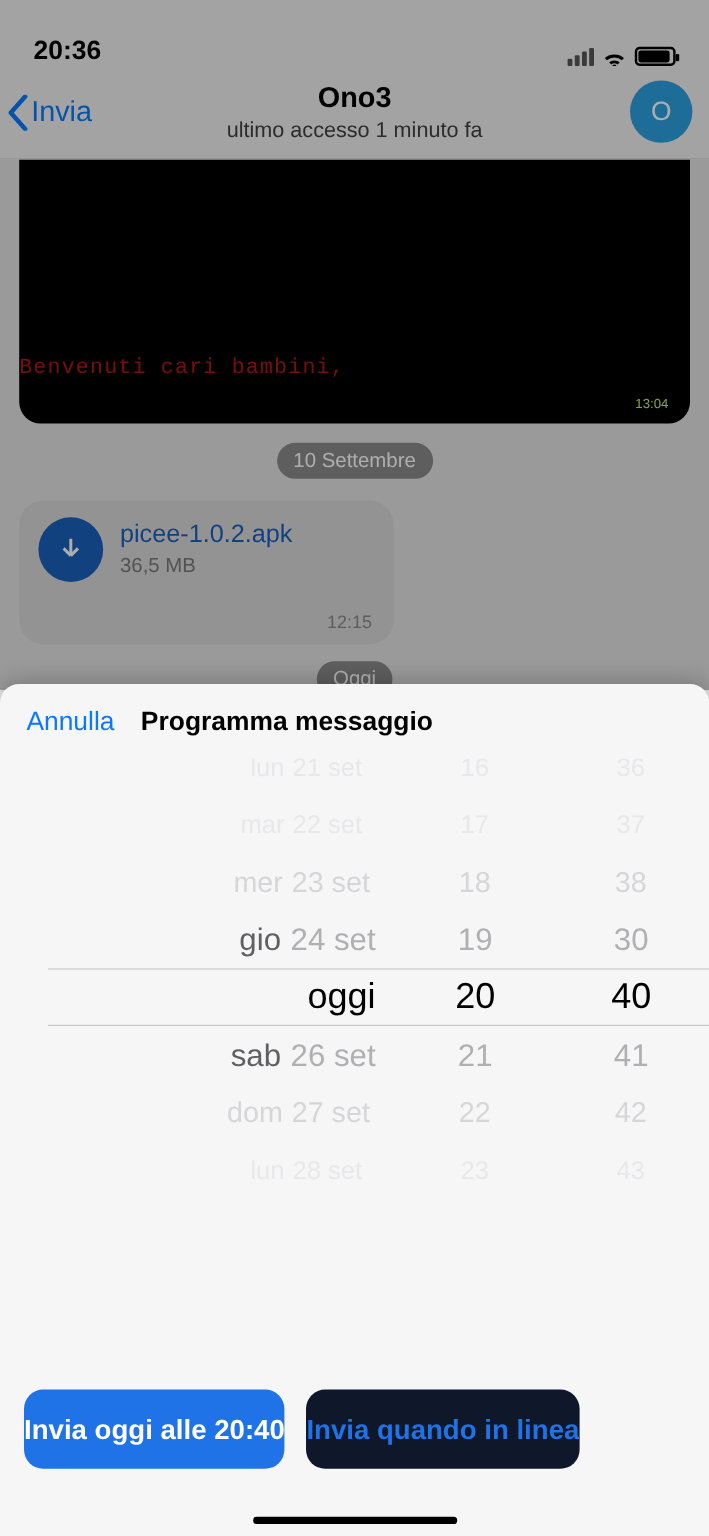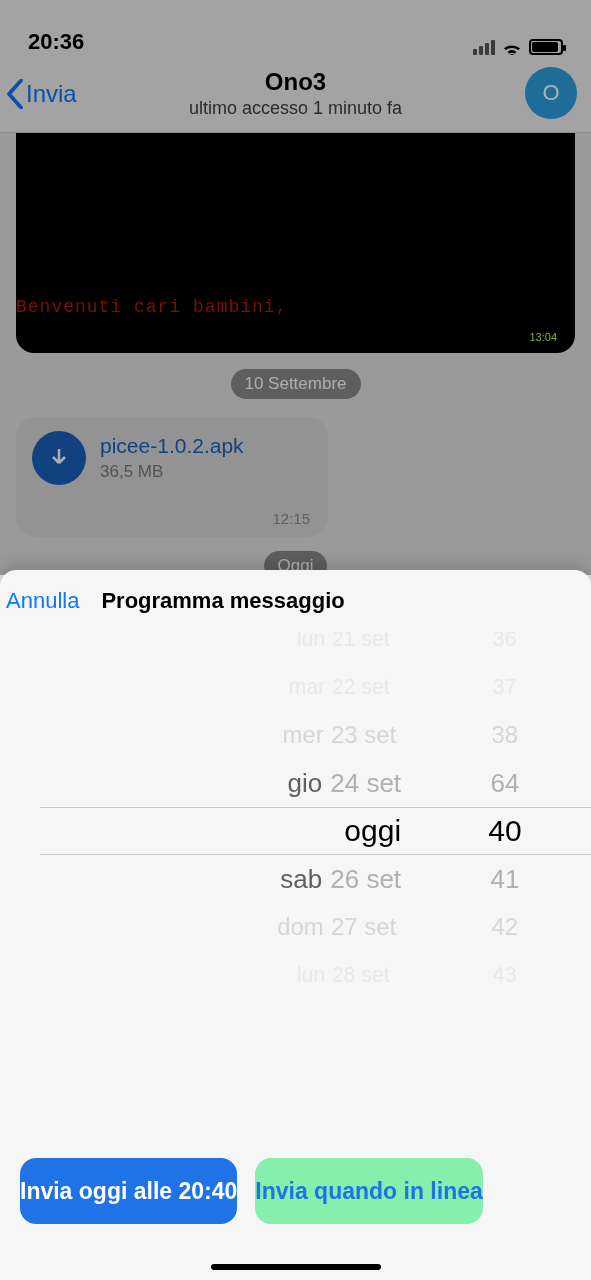--- a/index.html
+++ b/index.html
@@ -34,40 +34,40 @@
   .file-row { display:flex; align-items:center; gap:14px; }
   .dl-circle { width:54px; height:54px; border-radius:50%; background:#1b5fbc; display:flex; align-items:center; justify-content:center; flex-shrink:0; }
   .dl-circle svg { width:24px; height:24px; stroke:#fff; fill:none; stroke-width:2.5; }
   .file-name { color:#1b5fbc; font-size:21px; font-weight:500; }
   .file-size { color:#7a7a7a; font-size:17px; margin-top:4px; }
   .file-time { position:absolute; right:18px; bottom:10px; color:#8a8a8a; font-size:15px; }
   .today-pill { position:absolute; left:50%; transform:translateX(-50%); top:418px; background:#8a8a8c; color:#fff; font-size:17px; padding:5px 14px; border-radius:16px; font-weight:500; }
 
   
   .sheet { position:absolute; left:0; right:0; bottom:0; height:710px; background:#f6f6f7; border-radius:16px 16px 0 0; box-shadow:0 -3px 18px rgba(0,0,0,0.2); }
-  .sheet-header { display:flex; align-items:center; padding:18px 6px 10px; gap:22px; }
+  .sheet-header { display:flex; align-items:center; padding:18px 22px 10px; gap:22px; }
   .cancel { color:#0b79ff; font-size:22px; }
   .sheet-title { color:#000; font-size:22px; font-weight:700; }
   .picker { position:relative; height:370px; overflow:hidden; margin-top:8px;margin-left:40px; }
   .picker-cols { position:absolute; left:0; right:0; top:0; bottom:0; display:flex; }
   .picker .sel-band { position:absolute; left:0; right:0; top:175px; height:48px; border-top:1px solid #c9c9cb; border-bottom:1px solid #c9c9cb; }
   .col { flex:1; display:flex; flex-direction:column; align-items:center; font-size:26px; }
   .col.date { flex: 2.1; align-items:flex-end; padding-right:18px; }
   .col .row { height:48px; display:flex; align-items:center; justify-content:center; color:#b0b0b2; }
   .col.date .row { justify-content:flex-end; width:100%; }
   .col .row.faint { color:#d6d6d8; transform:scale(0.92); }
   .col .row.vfaint { color:#e8e8ea; transform:scale(0.82); }
   .col .row.sel { color:#000; font-size:30px; }
   .date-day { color:#606063; margin-right:8px; }
   .row.faint .date-day, .row.vfaint .date-day { color:inherit; }
 
   .buttons { position:absolute; left:20px; right:20px; bottom:56px; display:flex; gap:18px; }
   .btn { height:66px; border-radius:16px; display:flex; align-items:center; justify-content:center; font-size:23px; font-weight:600; }
   .btn.primary { background:#1f73e6; color:#fff; }
-  .btn.secondary { background:#86efac; color:#1f73e6; }
+  .btn.secondary { background:#0f172a; color:#1f73e6; }
 
   .home-indicator { position:absolute; left:50%; transform:translateX(-50%); bottom:10px; width:170px; height:6px; background:#000; border-radius:4px; }
 </style>
 </head>
 <body>
 
 <div class="screen">
   <div class="chat-layer">
     <div class="status-bar">
       <span>20:36</span>
@@ -161,26 +161,38 @@
               <div class="row faint">
                 <span class="date-day">dom</span>
                 <span>27 set</span>
               </div>
               <div class="row vfaint">
                 <span class="date-day">lun</span>
                 <span>28 set</span>
               </div>
             </div>
           </div>
+        <div class="col" id="col-hour">
+            <div style="margin-top: -17px;">
+              <div class="row vfaint">16</div>
+              <div class="row vfaint">17</div>
+              <div class="row faint">18</div>
+              <div class="row ">19</div>
+              <div class="row sel">20</div>
+              <div class="row ">21</div>
+              <div class="row faint">22</div>
+              <div class="row vfaint">23</div>
+            </div>
+          </div>
         <div class="col" id="col-min">
             <div style="margin-top: -17px;">
               <div class="row vfaint">36</div>
               <div class="row vfaint">37</div>
               <div class="row faint">38</div>
-              <div class="row ">64</div>
+              <div class="row ">30</div>
               <div class="row sel">40</div>
               <div class="row ">41</div>
               <div class="row faint">42</div>
               <div class="row vfaint">43</div>
             </div>
           </div>
       </div>
     </div>
     <div class="buttons">
       <div class="btn primary">Invia oggi alle 20:40</div>

